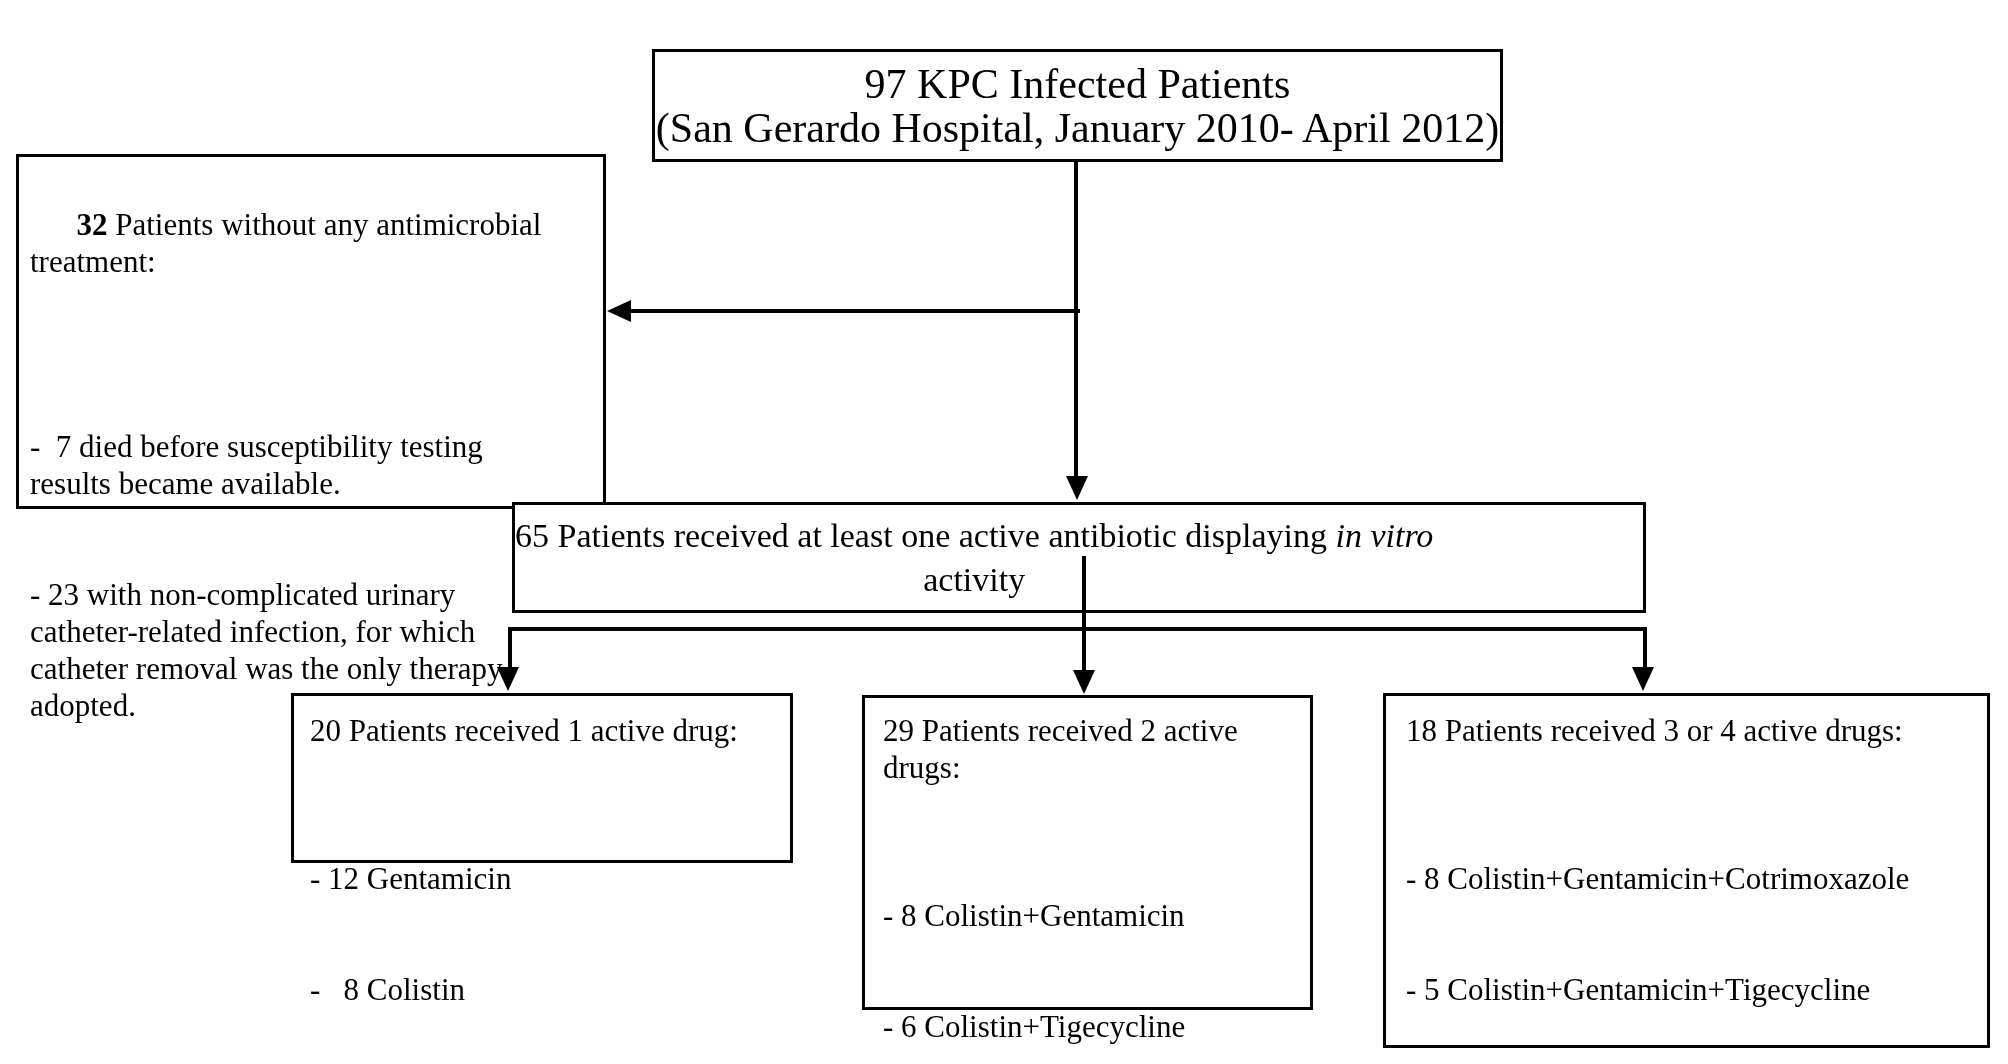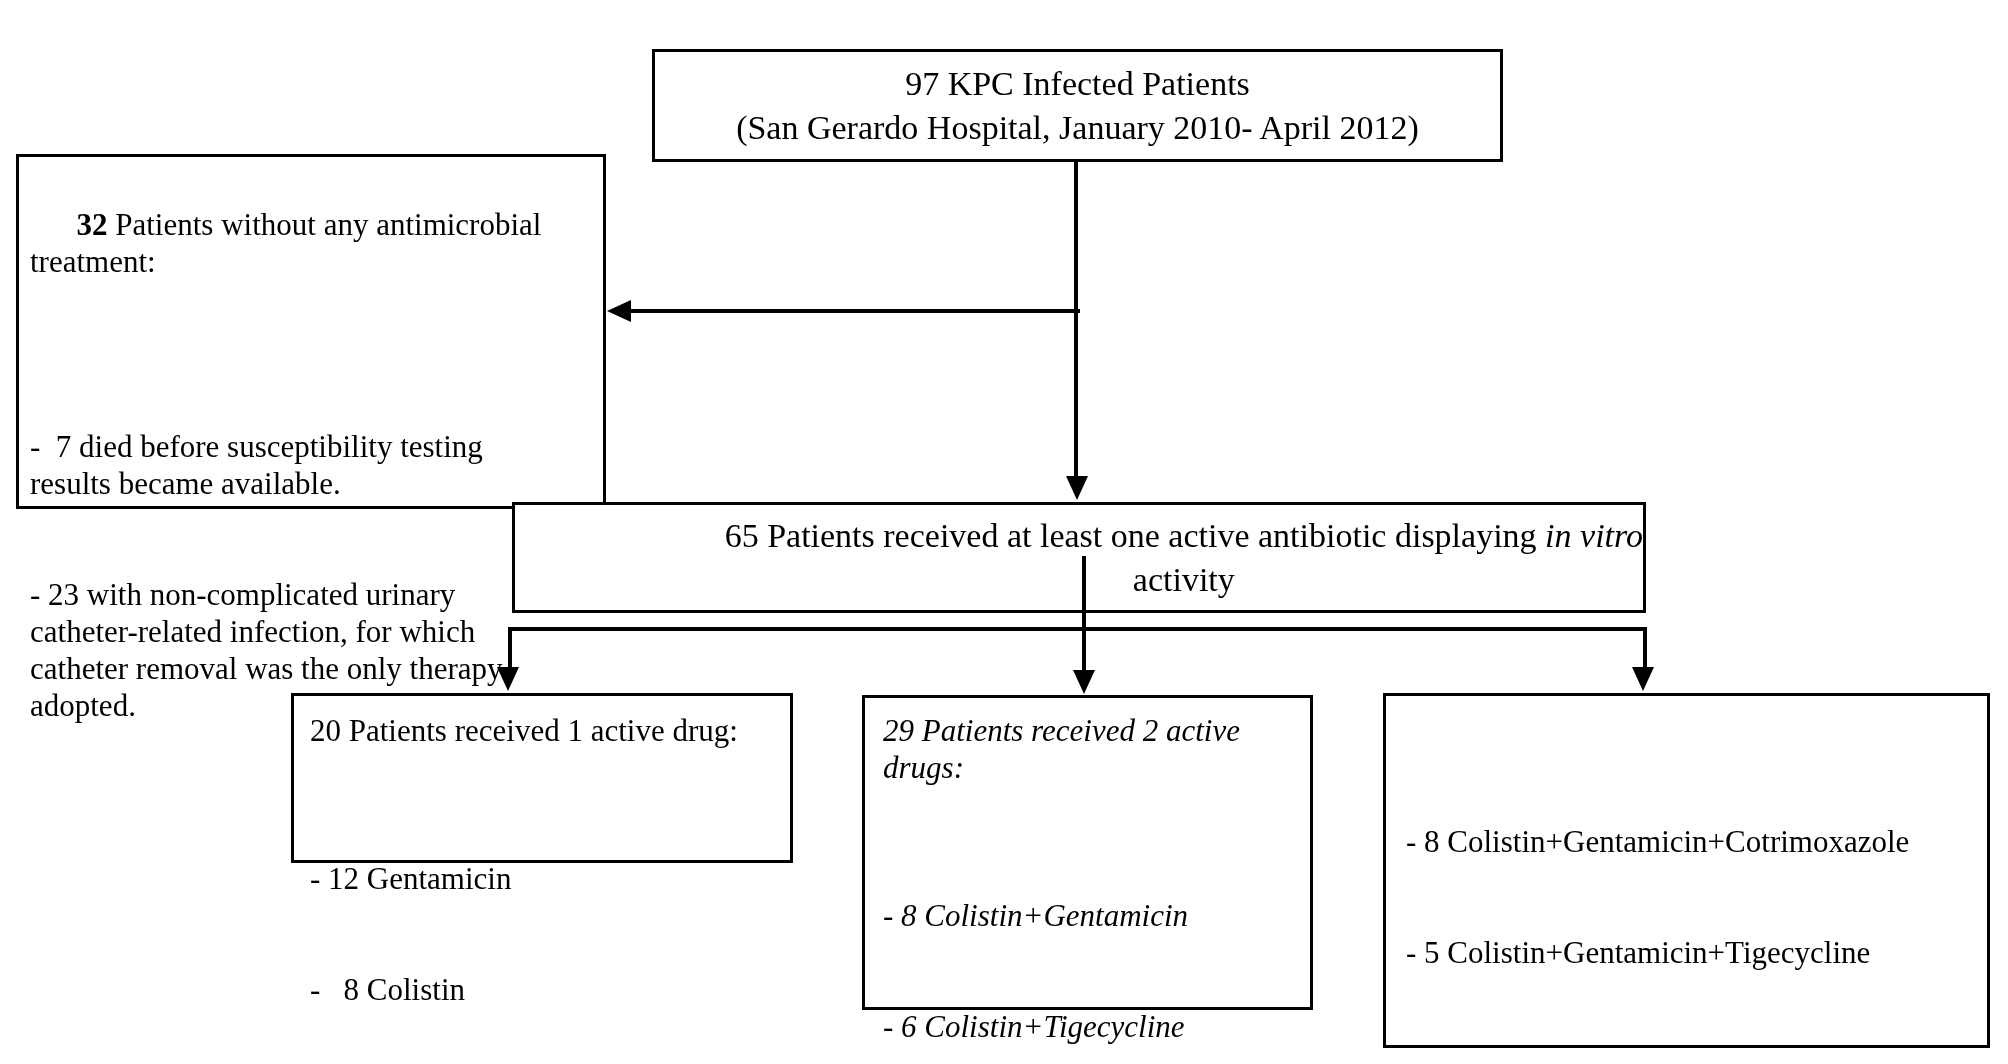--- a/index.html
+++ b/index.html
@@ -24,30 +24,30 @@
   .arrow-down { position:absolute; width:0; height:0;
     border-left:11px solid transparent; border-right:11px solid transparent;
     border-top:24px solid #000000; }
   .arrow-left { position:absolute; width:0; height:0;
     border-top:11px solid transparent; border-bottom:11px solid transparent;
     border-right:24px solid #000000; }
 
   
   .box-total    { left:652px;  top:49px;  width:851px;  height:113px; z-index:1;
                   display:flex; align-items:center; justify-content:center;
-                  font-size:34px; line-height:44px; }
+                  font-size:42px; line-height:44px; }
   .box-excluded { left:16px;   top:154px; width:590px;  height:355px; z-index:1;
                   padding:12px 18px 0 11px; }
   .box-eligible { left:512px;  top:502px; width:1134px; height:111px; z-index:2;
-                  display:flex; align-items:center; justify-content:flex-end;
+                  display:flex; align-items:center; justify-content:flex-start;
                   font-size:34px; line-height:44px; }
   .box-one      { left:291px;  top:693px; width:502px;  height:170px; z-index:1;
                   padding:16px 8px 16px 16px; }
   .box-two      { left:862px;  top:695px; width:451px;  height:315px; z-index:1;
-                  padding:14px 8px 0 18px;font-style:italic; }
+                  padding:14px 8px 0 18px; }
   .box-three    { left:1383px; top:693px; width:607px;  height:355px; z-index:1;
                   padding:16px 6px 0 20px; }
 
   .z1 { z-index:1; } .z3 { z-index:3; }
 </style>
 </head>
 <body>
 
 <div class="stage">
 
@@ -111,20 +111,21 @@
     <div class="items txt">
       <div class="li">- 8 Colistin+Gentamicin</div>
       <div class="li">- 6 Colistin+Tigecycline</div>
       
       
       
     </div>
   </div>
 
   <div class="box box-three">
+    <div class="txt">18 Patients received 3 or 4 active drugs:</div>
     <div class="items txt">
       <div class="li">- 8 Colistin+Gentamicin+Cotrimoxazole</div>
       <div class="li">- 5 Colistin+Gentamicin+Tigecycline</div>
       
       
       
     </div>
   </div>
 
 </div>

